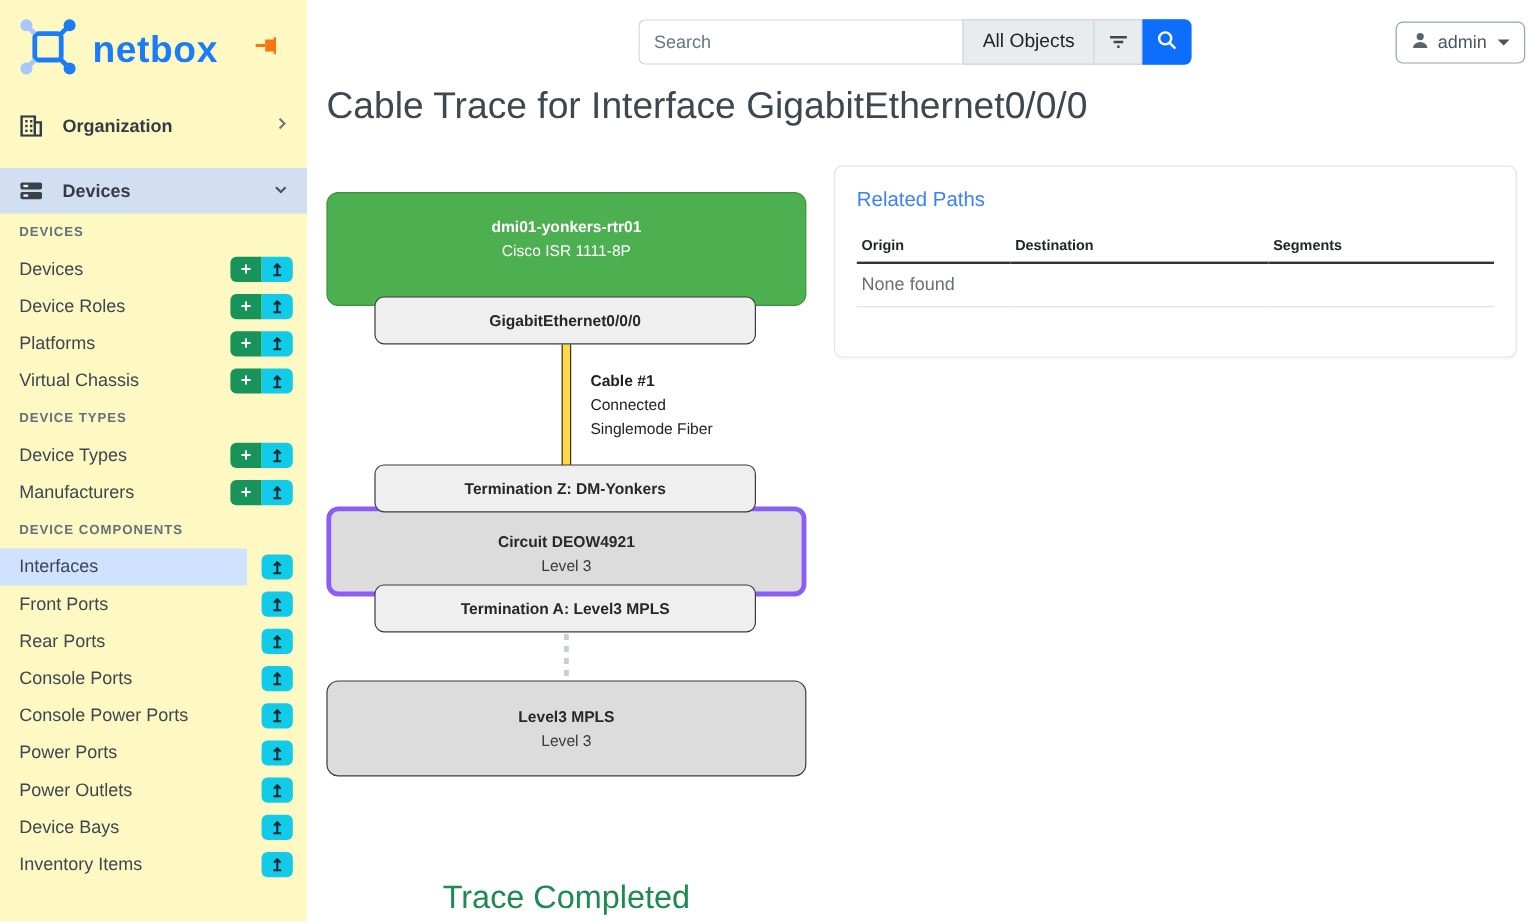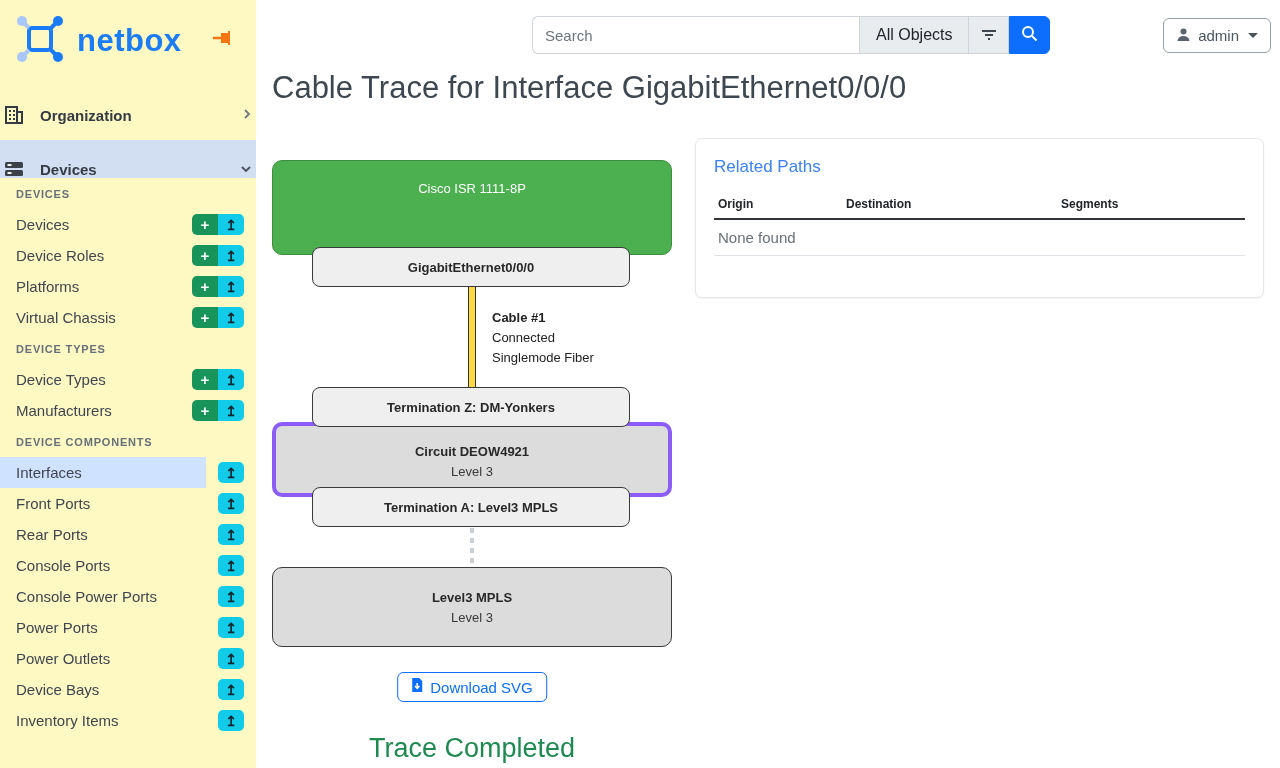--- a/index.html
+++ b/index.html
@@ -5,41 +5,41 @@
   * { margin:0; padding:0; box-sizing:border-box; }
   html,body { width:1280px; height:768px; overflow:hidden; font-family:"Liberation Sans", sans-serif; background:#fff; }
 
   
   .sidebar { position:fixed; left:0; top:0; width:256px; height:768px; background:#fef9c3; }
   .logo-row { position:relative; height:78px; padding:15px 16px 0 16px; }
   .logo { display:flex; align-items:center; gap:9px; }
   .logo-word { font-size:31px; font-weight:bold; color:#1a7cf7; letter-spacing:0.5px; }
   .pin-btn { position:absolute; right:24px; top:29px; width:20px; height:18px; cursor:pointer; }
   .top-nav { margin-top:8px; }
-  .nav-parent { display:flex; align-items:flex-end; height:38px; padding:0 4px; cursor:pointer; }
+  .nav-parent { display:flex; align-items:center; height:38px; padding:0 16px; cursor:pointer; }
   .nav-parent + .nav-parent { margin-top:16px; }
   .nav-parent.active { background:#d2dff2; }
   .nav-parent .nicon { width:22px; margin-right:14px; display:flex; align-items:center; }
   .nav-parent .nlabel { flex:1; font-size:15px; font-weight:bold; color:#343b44; }
   .section-heading { margin-top:10px; padding:0 16px 9px 16px; font-size:11px; font-weight:bold; color:#65707a; letter-spacing:0.8px; }
   .section { margin-top:2px; }
   .item { position:relative; display:flex; align-items:center; height:31px; padding:0 12px 0 16px; }
   .item .ilabel { flex:1; font-size:15px; color:#3f4650; cursor:pointer; }
   .item.active { background:linear-gradient(to right, #cfe2ff 0, #cfe2ff 206px, transparent 206px); border-radius:0 6px 6px 0; }
   .btn-group { display:flex; }
   .mini-btn { width:26px; height:21px; display:flex; align-items:center; justify-content:center; cursor:pointer; border:none; }
   .mini-add { background:#18935a; color:#fff; font-size:15px; font-weight:bold; border-radius:5px 0 0 5px; line-height:1; }
   .mini-add.solo, .mini-import.solo { border-radius:5px; }
   .mini-import { background:#12cbe8; color:#0c2830; font-size:14px; font-weight:bold; border-radius:0 5px 5px 0; line-height:1; }
 
   
   .main { position:fixed; left:256px; top:0; width:1024px; height:768px; background:#fff; }
 
   .search-group { position:absolute; left:276px; top:16px; height:38px; display:flex; }
-  .search-input { width:327px; height:38px; border:1px solid #ced4da; border-right:none; border-radius:6px 0 0 6px; padding:0 12px; font-size:15px; color:#212529; outline:none; font-family:"Liberation Sans",sans-serif; }
+  .search-input { width:270px; height:38px; border:1px solid #ced4da; border-right:none; border-radius:6px 0 0 6px; padding:0 12px; font-size:15px; color:#212529; outline:none; font-family:"Liberation Sans",sans-serif; }
   .search-input::placeholder { color:#6c757d; }
   .scope-btn { height:38px; padding:0 16px; background:#e9ecef; border:1px solid #ced4da; border-right:none; font-size:16px; color:#212529; display:flex; align-items:center; cursor:pointer; }
   .filter-btn { width:41px; height:38px; background:#e9ecef; border:1px solid #ced4da; display:flex; align-items:center; justify-content:center; cursor:pointer; }
   .go-btn { width:41px; height:38px; background:#0d6efd; border:1px solid #0d6efd; border-radius:0 6px 6px 0; display:flex; align-items:center; justify-content:center; cursor:pointer; }
 
   .user-btn { position:absolute; right:9px; top:18px; height:35px; padding:0 12px; border:1px solid #98a2ac; border-radius:6px; background:#fff; display:flex; align-items:center; gap:7px; font-size:15px; color:#4a545e; cursor:pointer;margin-left:16px; }
   .caret { width:0; height:0; border-left:5px solid transparent; border-right:5px solid transparent; border-top:5px solid #4a545e; margin-left:2px; }
 
   .page-title { position:absolute; left:16px; top:70px; font-size:31px; font-weight:400; color:#3e474f; }
 
@@ -305,20 +305,21 @@
       </svg>
     </span>
     <span>admin</span>
     <span class="caret"></span>
   </button>
 
   <h1 class="page-title">Cable Trace for Interface GigabitEthernet0/0/0</h1>
 
   <div class="trace">
     <div class="node node-device">
+      <div class="node-line1">dmi01-yonkers-rtr01</div>
       <div class="node-line2">Cisco ISR 1111-8P</div>
     </div>
 
     <div class="port port-interface">GigabitEthernet0/0/0</div>
 
     <div class="cable-line"></div>
     <div class="cable-label">
       <div class="cable-name">Cable #1</div>
       <div>Connected</div>
       <div>Singlemode Fiber</div>
@@ -333,30 +334,20 @@
 
     <div class="port port-terma">Termination A: Level3 MPLS</div>
 
     <div class="dashed-link"></div>
 
     <div class="node node-net">
       <div class="node-line1">Level3 MPLS</div>
       <div class="node-line2">Level 3</div>
     </div>
 
-    <button class="dl-btn">
-      <span>
-        <svg width="12" height="15" viewBox="0 0 12 15">
-          <path d="M1 0 h7 l3 3 v11 h-10 z" fill="#0d6efd"></path>
-          <line x1="6" y1="5" x2="6" y2="10" stroke="#fff" stroke-width="1.6"></line>
-          <polyline points="3.8,8 6,10.4 8.2,8" fill="none" stroke="#fff" stroke-width="1.6"></polyline>
-        </svg>
-      </span>
-      <span>Download SVG</span>
-    </button>
 
     <div class="trace-status">Trace Completed</div>
   </div>
 
   <div class="card">
     <div class="card-title">Related Paths</div>
     <table class="paths-table">
       <thead>
         <tr>
           <th>Origin</th>

